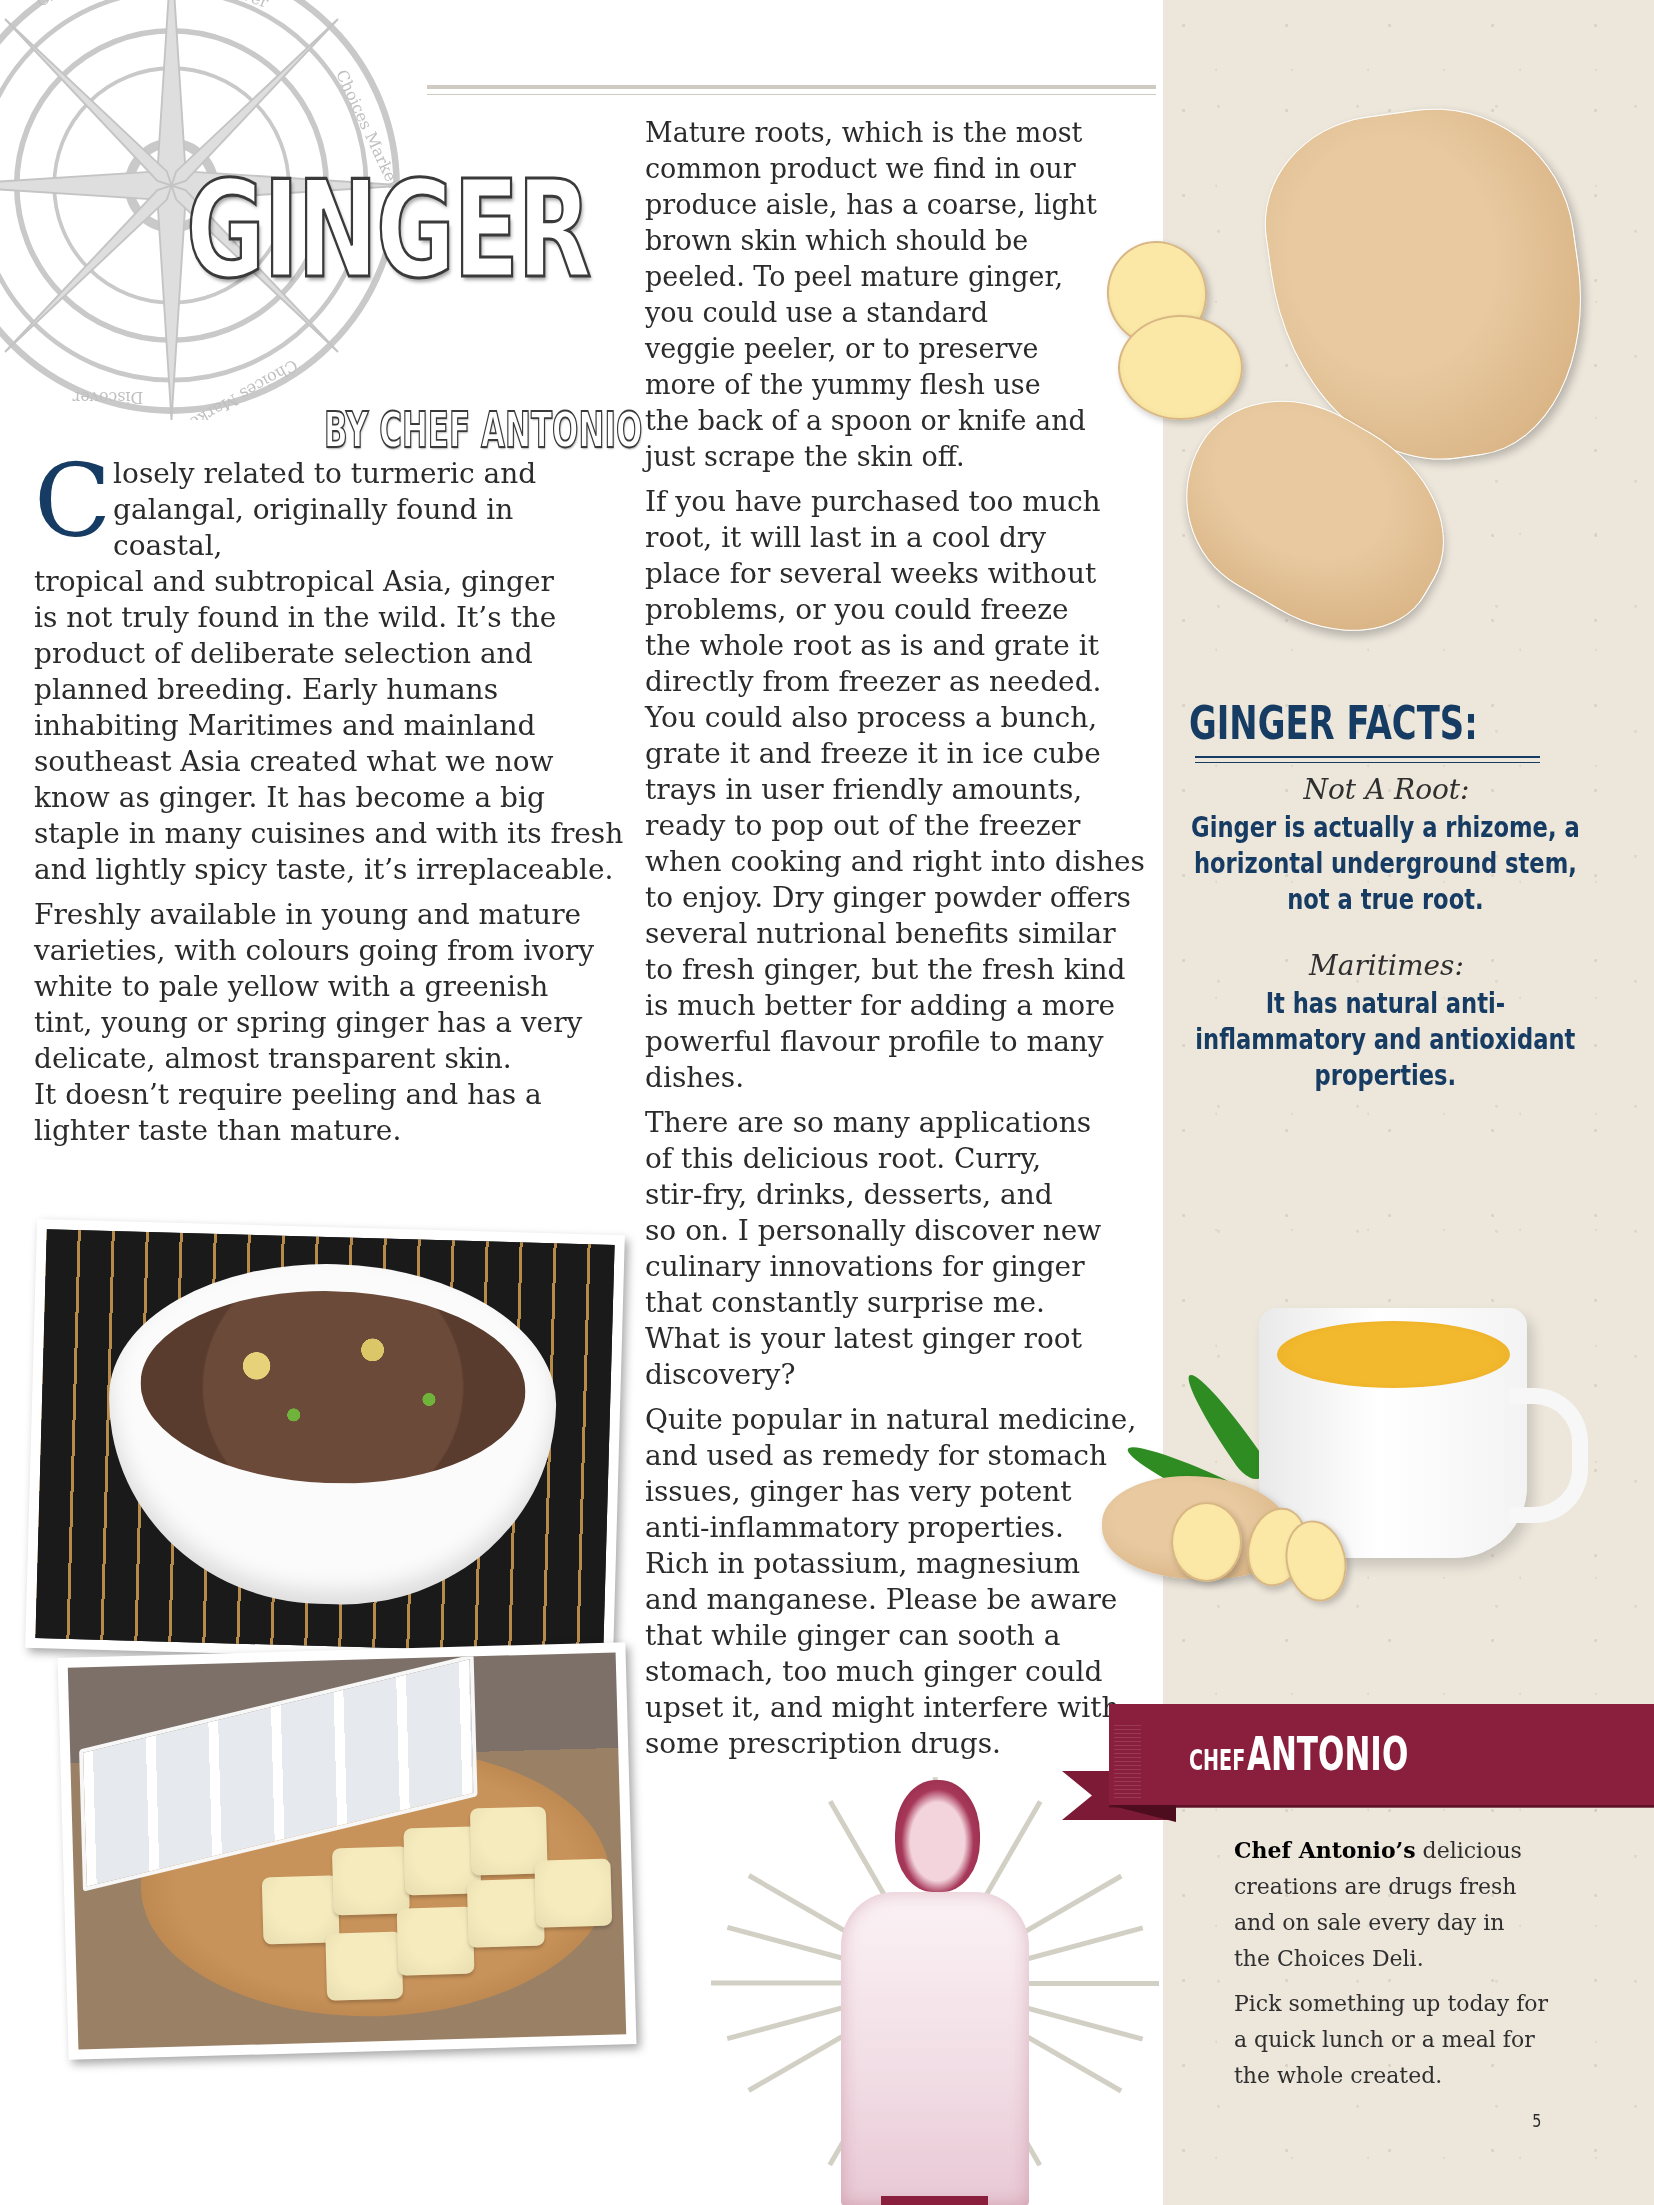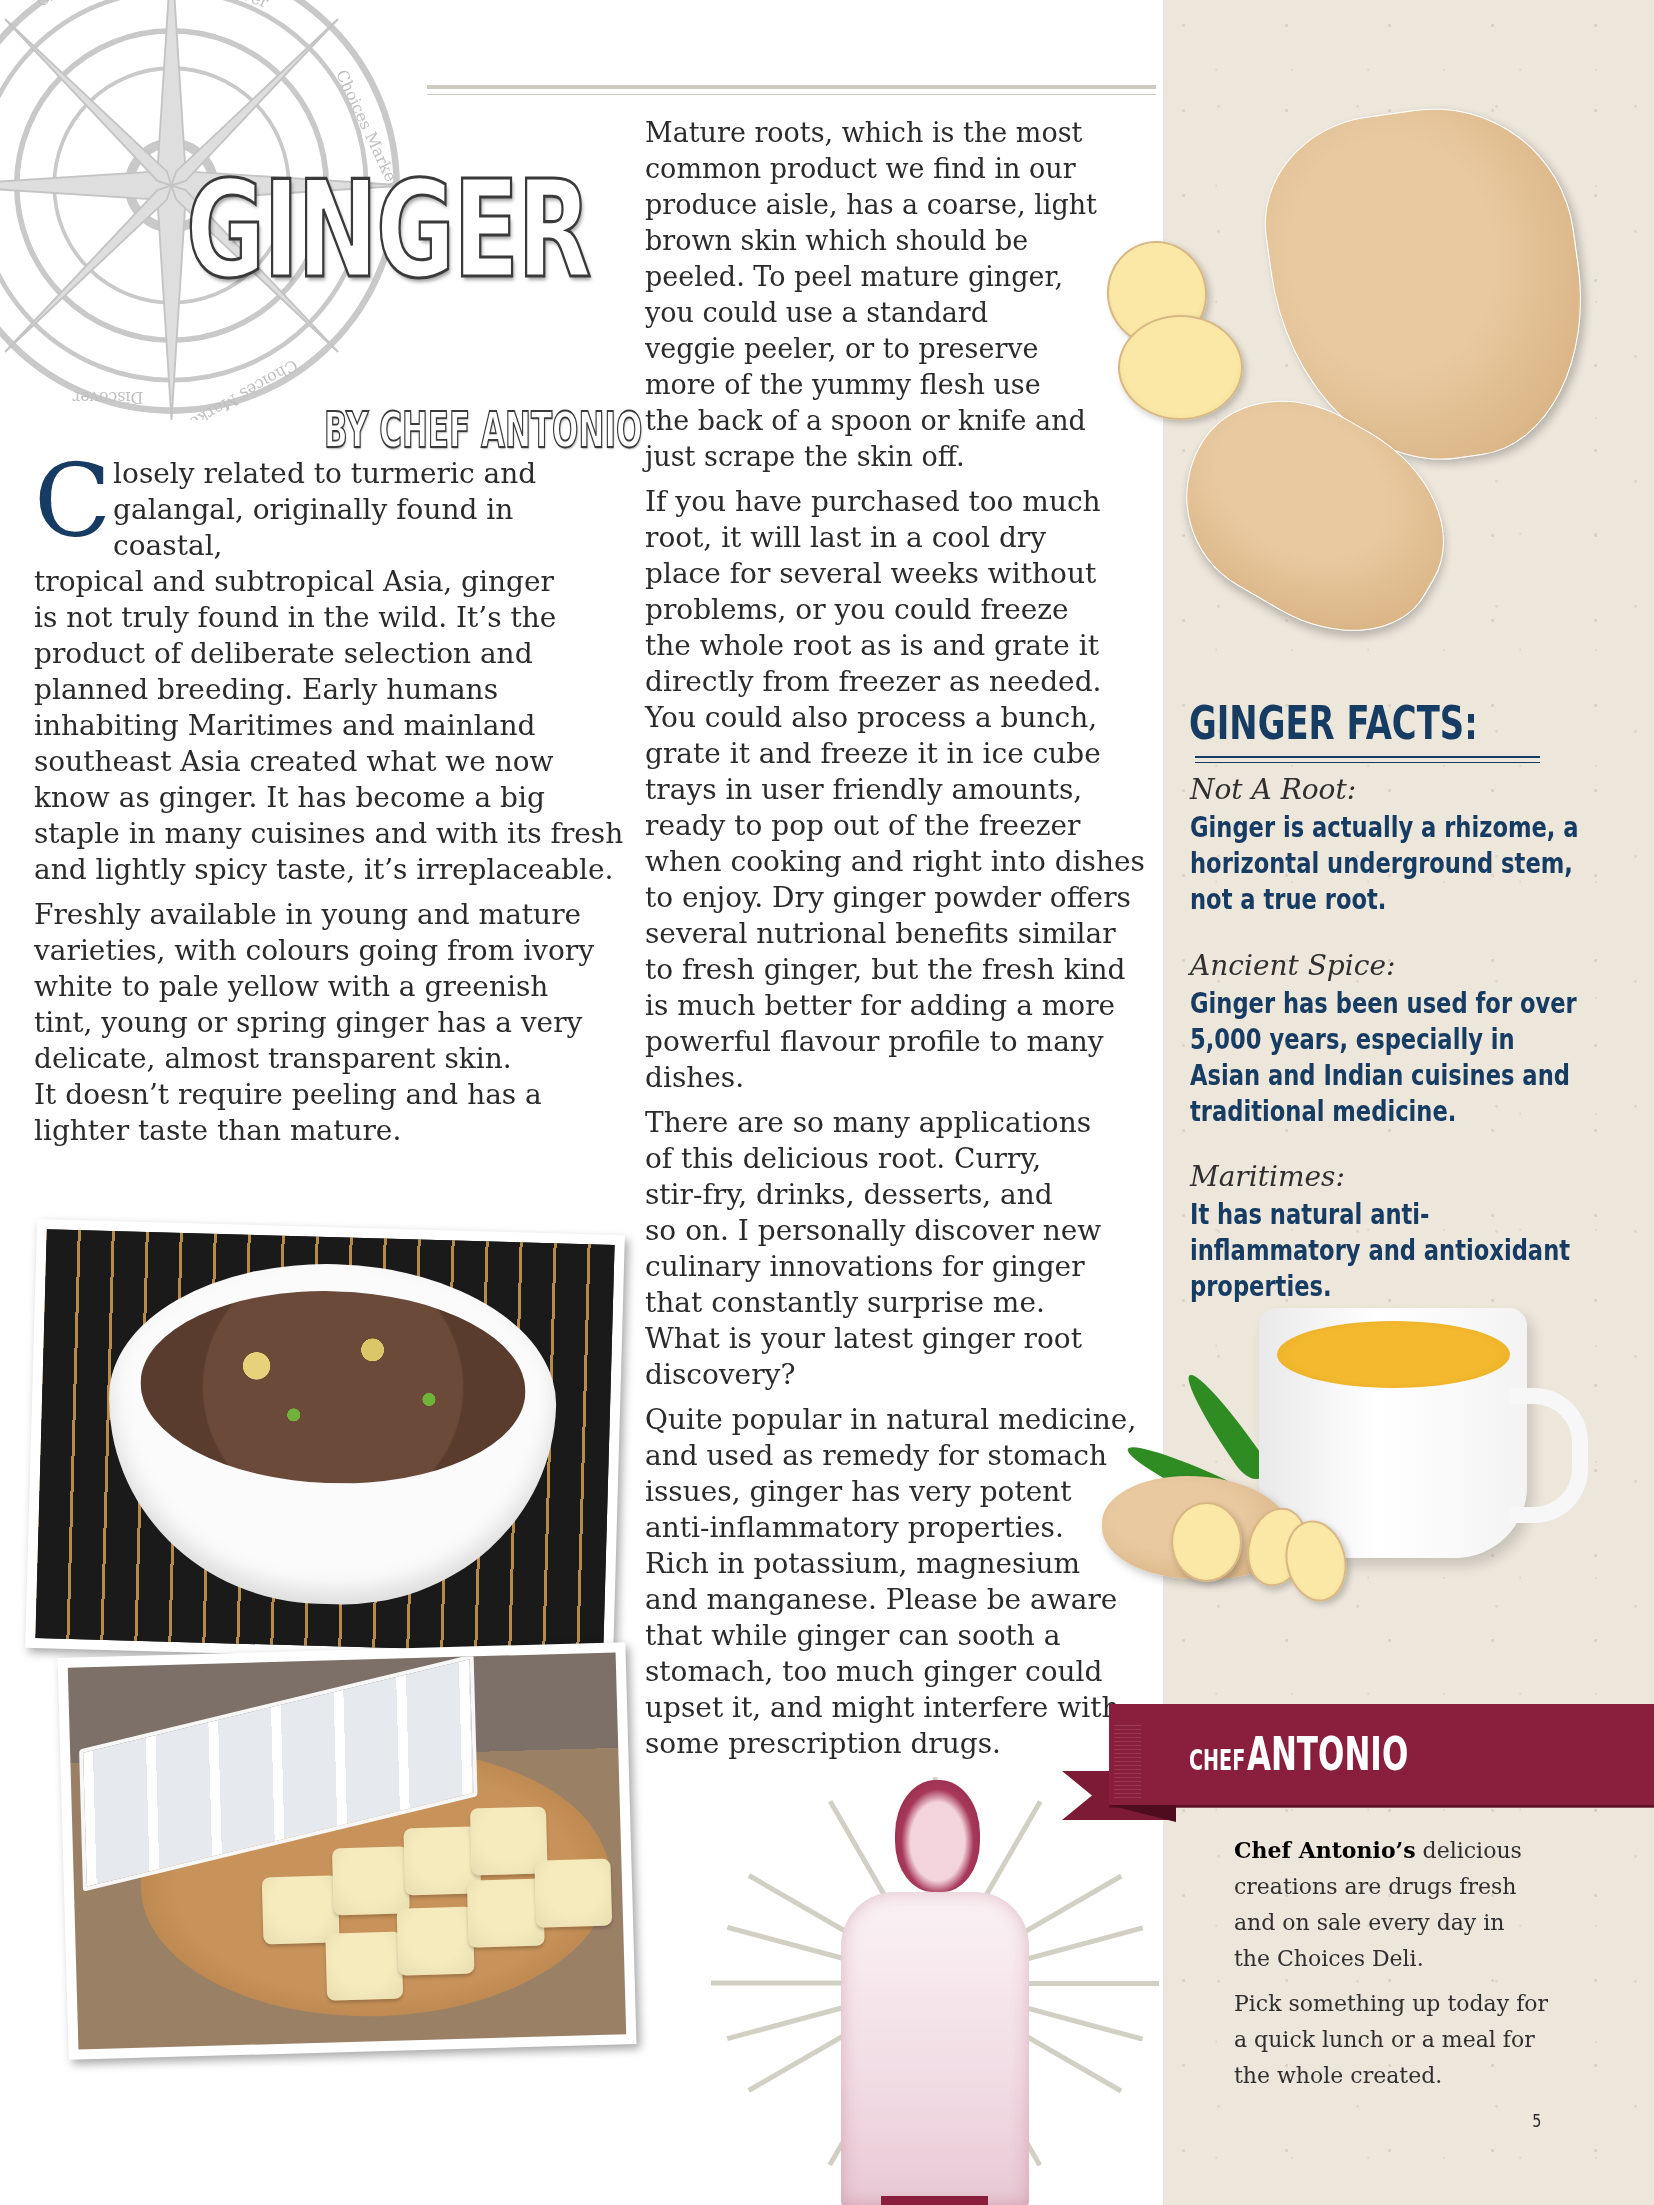--- a/index.html
+++ b/index.html
@@ -108,21 +108,21 @@
     position: absolute; left: 1189px; top: 698px;
     font-family: "DejaVu Sans", sans-serif; font-weight: bold;
     font-size: 47px; line-height: 49px; color: #173c63;
     transform: scaleX(0.72); transform-origin: left top; white-space: nowrap;
   }
   .facts-rule {
     position: absolute; left: 1195px; top: 756px; width: 345px; height: 3.6px;
     border-top: 2.7px solid #173c63; border-bottom: 0.9px solid #173c63;
   }
   .facts { position: absolute; left: 1190px; top: 771px; width: 393px; }
-  .fact { margin-bottom: 29.5px; }
+  .fact { margin-bottom: 29.5px; text-align: center; }
   .fact-label {
     font-family: "DejaVu Serif", serif; font-style: italic;
     font-size: 28px; line-height: 38px; color: #2f2f2f;
   }
   .fact-text {
     font-family: "DejaVu Sans", sans-serif; font-weight: bold;
     font-size: 29px; line-height: 36px; color: #173c63;
     transform: scaleX(0.78); transform-origin: left top; width: 501px;
   }
   
@@ -332,24 +332,20 @@
 <div class="ginger-slice" style="left:1118px;top:315px;width:121px;height:101px"></div>
 
 <div class="facts-title">GINGER FACTS:</div>
 <div class="facts-rule"></div>
 <div class="facts">
   <div class="fact">
     <div class="fact-label">Not A Root:</div>
     <div class="fact-text">Ginger is actually a rhizome, a horizontal underground stem, not a true root.</div>
   </div>
   <div class="fact">
-    <div class="fact-label">Ancient Spice:</div>
-    <div class="fact-text">Ginger has been used for over 5,000 years, especially in Asian and Indian cuisines and traditional medicine.</div>
-  </div>
-  <div class="fact">
     <div class="fact-label">Maritimes:</div>
     <div class="fact-text">It has natural anti-inflammatory and antioxidant properties.</div>
   </div>
 </div>
 
 <div class="leaf" style="left:1212px;top:1364px;transform:rotate(-35deg)"></div>
 <div class="leaf" style="left:1171px;top:1413px;transform:rotate(-65deg)"></div>
 <div class="cup">
   <div class="cup-tea"></div>
   <div class="cup-handle"></div>

